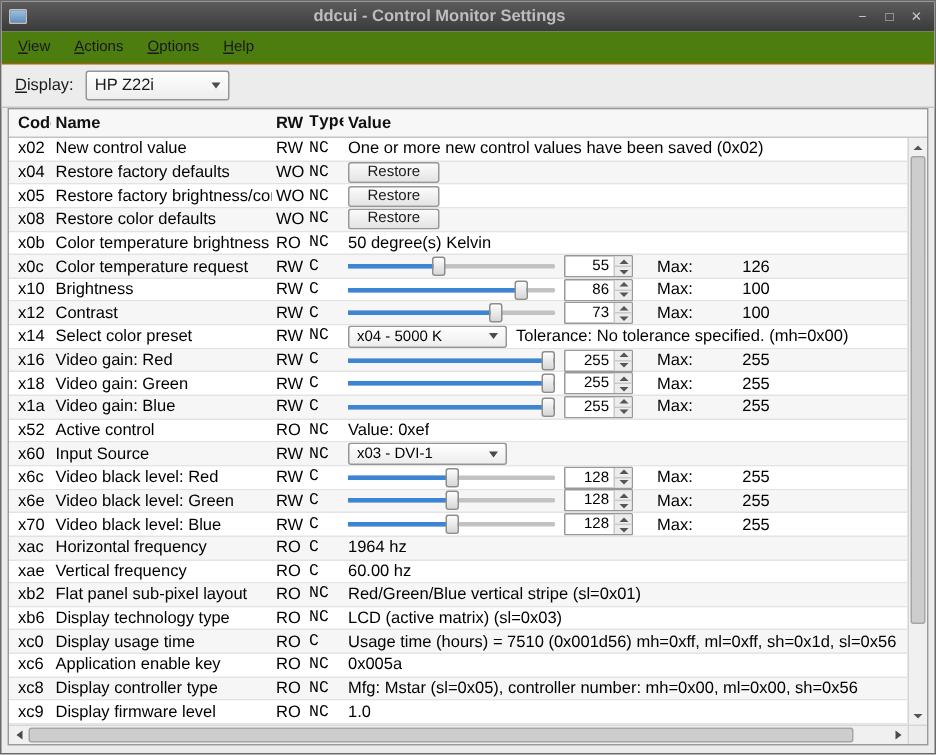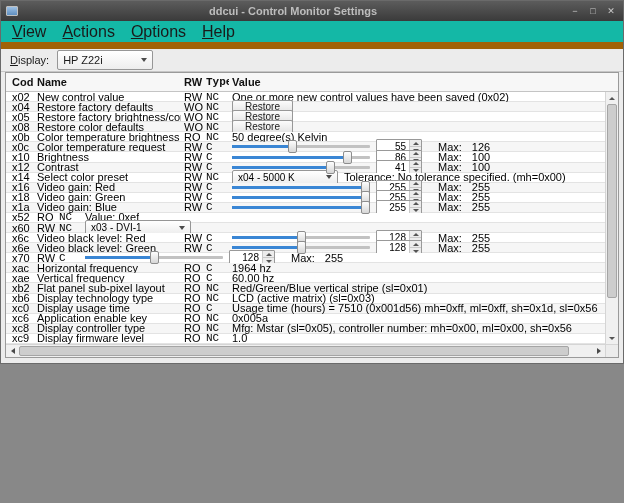--- a/index.html
+++ b/index.html
@@ -1,20 +1,20 @@
 <!DOCTYPE html>
 <html><head>
 <meta charset="utf-8">
 <style>
   * { box-sizing: border-box; margin: 0; padding: 0; }
   html,body { width: 624px; height: 503px; }
   body { font-family: "Liberation Sans", sans-serif; background: #888; }
 
   .window {
-    width: 624px; height: 364px;
+    width: 624px; height: 503px;
     border: 1px solid #6a6a6a;
     background: #ececec;
     display: flex; flex-direction: column;
     overflow: hidden;
   }
 
   
   .titlebar {
     flex: none; height: 20px;
     background: linear-gradient(#5c5c5c, #3a3a3a);
@@ -35,33 +35,33 @@
     width: 14px; height: 14px; flex: none;
     color: #c9c9c9; font-size: 9px; line-height: 14px;
     text-align: center;
   }
 
   
   .menubar {
     flex: none; height: 21px;
     display: flex; align-items: center;
     padding: 0 3px;
-    font-size: 16px; color: #1a1a1a;
-    background: #14b8a6;
+    font-size: 10px; color: #1a1a1a;
+    background: #4d7c0f;
   }
   .menu-item { padding: 3px 8px; }
   .menu-item u { text-decoration: underline; }
 
   
   .toolbar {
     flex: none; height: 30px;
     display: flex; align-items: center;
     padding: 0 9px; gap: 8px;
     font-size: 11px; color: #1a1a1a;
-    border-top: 7px solid #a16207;
+    border-top: 1px solid #a16207;
     border-bottom: 1px solid #c6c6c6;
     background: #ececec;
   }
   .toolbar u { text-decoration: underline; }
 
   .combo {
     height: 20px;
     background: linear-gradient(#ffffff, #ededed);
     border: 1px solid #969696; border-radius: 2px;
     display: inline-flex; align-items: center;
@@ -149,21 +149,21 @@
     width: 46px; height: 15px; flex: none;
     border: 1px solid #999; border-radius: 1px;
     background: #fff; display: flex;
   }
   .spin-num { flex: 1; text-align: right; padding-right: 3px; font-size: 10px; line-height: 13px; }
   .spin-btns { width: 12px; flex: none; border-left: 1px solid #c9c9c9; display: flex; flex-direction: column; }
   .spin-btn { flex: 1; display: flex; align-items: center; justify-content: center; background: #ececec; }
   .spin-btn + .spin-btn { border-top: 1px solid #c9c9c9; }
 
   .maxlab { margin-left: 10px; flex: none; }
-  .maxval { margin-left: 4px; flex: none; }
+  .maxval { margin-left: 27px; flex: none; }
 
   
   .row-combo { height: 15px; min-width: 106px; font-size: 10px; padding: 0 5px; border-radius: 2px; }
 
   
   .vscroll {
     position: absolute; top: 19px; right: 0; bottom: 13px; width: 13px;
     background: #f0f0f0; border-left: 1px solid #d5d5d5;
     display: flex; flex-direction: column;
   }
@@ -330,21 +330,21 @@
           <div class="cell c-name">Contrast</div>
           <div class="cell c-rw">RW</div>
           <div class="cell c-type">C</div>
           <div class="cell c-value">
             <div class="slider">
               <div class="slider-track"></div>
               <div class="slider-fill" style="width: 73%; background: rgb(58, 134, 212);"></div>
               <div class="slider-handle" style="left: calc(73% - 6.57px);"></div>
             </div>
             <div class="spin">
-              <div class="spin-num">41</div>
+              <div class="spin-num">73</div>
               <div class="spin-btns">
                 <div class="spin-btn">
                   <div class="tri-sm-up"></div>
                 </div>
                 <div class="spin-btn">
                   <div class="tri-sm-down"></div>
                 </div>
               </div>
             </div>
             <div class="maxlab">Max:</div>
@@ -437,28 +437,30 @@
                   <div class="tri-sm-down"></div>
                 </div>
               </div>
             </div>
             <div class="maxlab">Max:</div>
             <div class="maxval">255</div>
           </div>
         </div>
         <div class="trow">
           <div class="cell c-code">x52</div>
+          <div class="cell c-name">Active control</div>
           <div class="cell c-rw">RO</div>
           <div class="cell c-type">NC</div>
           <div class="cell c-value">
             <div class="vtext">Value: 0xef</div>
           </div>
         </div>
         <div class="trow alt">
           <div class="cell c-code">x60</div>
+          <div class="cell c-name">Input Source</div>
           <div class="cell c-rw">RW</div>
           <div class="cell c-type">NC</div>
           <div class="cell c-value">
             <div class="combo row-combo">
               <div>x03 - DVI-1</div>
               <div class="combo-arrow tri-down"></div>
             </div>
           </div>
         </div>
         <div class="trow">
@@ -508,20 +510,21 @@
                   <div class="tri-sm-down"></div>
                 </div>
               </div>
             </div>
             <div class="maxlab">Max:</div>
             <div class="maxval">255</div>
           </div>
         </div>
         <div class="trow">
           <div class="cell c-code">x70</div>
+          <div class="cell c-name">Video black level: Blue</div>
           <div class="cell c-rw">RW</div>
           <div class="cell c-type">C</div>
           <div class="cell c-value">
             <div class="slider">
               <div class="slider-track"></div>
               <div class="slider-fill" style="width: 50.1961%; background: rgb(58, 134, 212);"></div>
               <div class="slider-handle" style="left: calc(50.1961% - 4.52px);"></div>
             </div>
             <div class="spin">
               <div class="spin-num">128</div>

